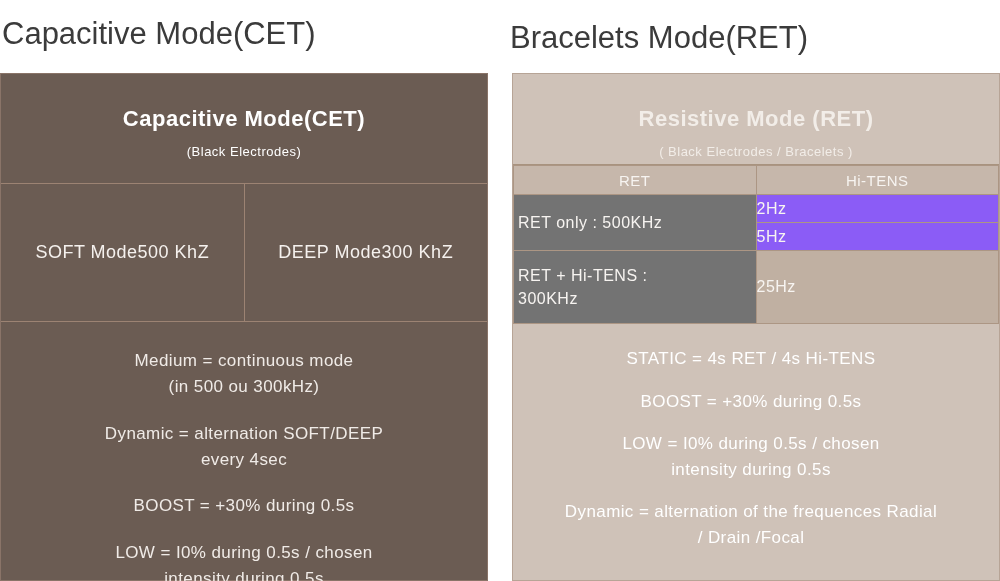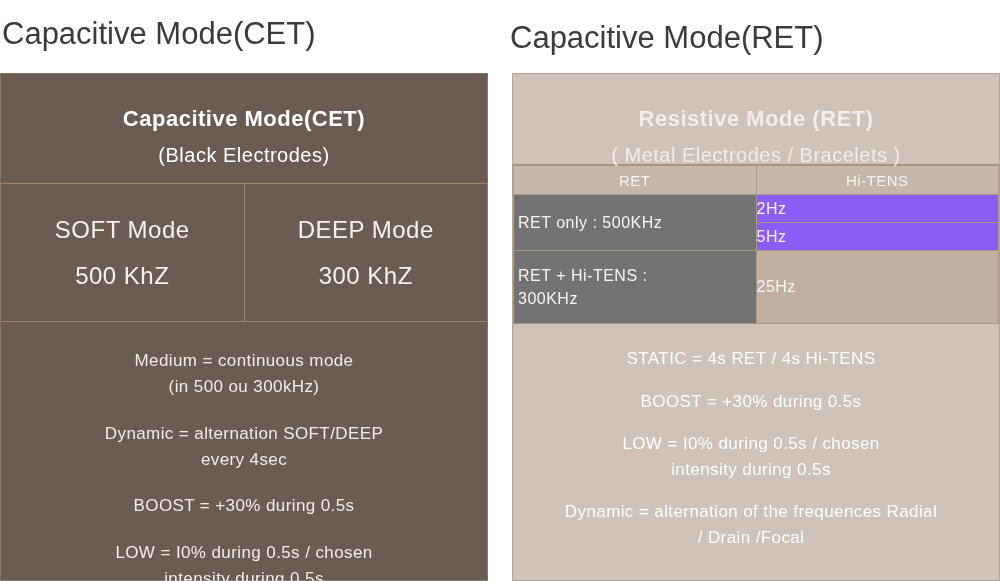--- a/index.html
+++ b/index.html
@@ -67,43 +67,42 @@
     height: 91px;
     padding-top: 32px;
     border-bottom: 1px solid #a8937f;
   }
   .panel-title {
     font-size: 22px;
     font-weight: bold;
     letter-spacing: 0.5px;
   }
   .panel-subtitle {
-    font-size: 20px;
+    font-size: 13px;
     margin-top: 12px;
     letter-spacing: 0.5px;
   }
   #cet-title-block .panel-title,
   #cet-title-block .panel-subtitle { color: #ffffff; }
   #ret-title-block .panel-title,
   #ret-title-block .panel-subtitle { color: #f2ede8; }
 
   
   #cet-modes {
     display: flex;
     height: 137px;
     border-bottom: 1px solid #9c8373;
   }
   #cet-modes .mode-cell {
     flex: 1 1 50%;
     display: flex;
-    flex-direction: column;
     align-items: center;
     justify-content: center;
     color: #f5f1ee;
-    font-size: 24px;
+    font-size: 18px;
     line-height: 1.9;
     letter-spacing: 0.5px;
   }
   #cet-modes .mode-cell.left {
     border-right: 1px solid #9c8373;
   }
 
   
   #cet-notes {
     padding: 26px 24px 0 24px;
@@ -162,21 +161,21 @@
   }
   #ret-notes .note { margin-bottom: 17px; }
   #ret-notes .note:last-child { margin-bottom: 0; }
 </style>
 </head>
 <body>
 
 <div class="page">
 
   <div class="col-heading" id="heading-cet">Capacitive Mode(CET)</div>
-  <div class="col-heading" id="heading-ret">Capacitive Mode(RET)</div>
+  <div class="col-heading" id="heading-ret">Bracelets Mode(RET)</div>
 
   <div class="panel" id="panel-cet">
 
     <div class="panel-title-block" id="cet-title-block">
       <div class="panel-title">Capacitive Mode(CET)</div>
       <div class="panel-subtitle">(Black Electrodes)</div>
     </div>
 
     <div id="cet-modes">
       <div class="mode-cell left">
@@ -194,21 +193,21 @@
       <div class="note">Dynamic = alternation SOFT/DEEP<br>every 4sec</div>
       <div class="note">BOOST = +30% during 0.5s</div>
       <div class="note">LOW = I0% during 0.5s / chosen<br>intensity during 0.5s</div>
     </div>
   </div>
 
   <div class="panel" id="panel-ret">
 
     <div class="panel-title-block" id="ret-title-block">
       <div class="panel-title">Resistive Mode (RET)</div>
-      <div class="panel-subtitle">( Metal Electrodes / Bracelets )</div>
+      <div class="panel-subtitle">( Black Electrodes / Bracelets )</div>
     </div>
 
     <table id="ret-table">
       <colgroup>
           <col class="c1">
           <col class="c2">
         </colgroup>
       <tbody>
         <tr>
           <th class="hdr-cell">RET</th>

